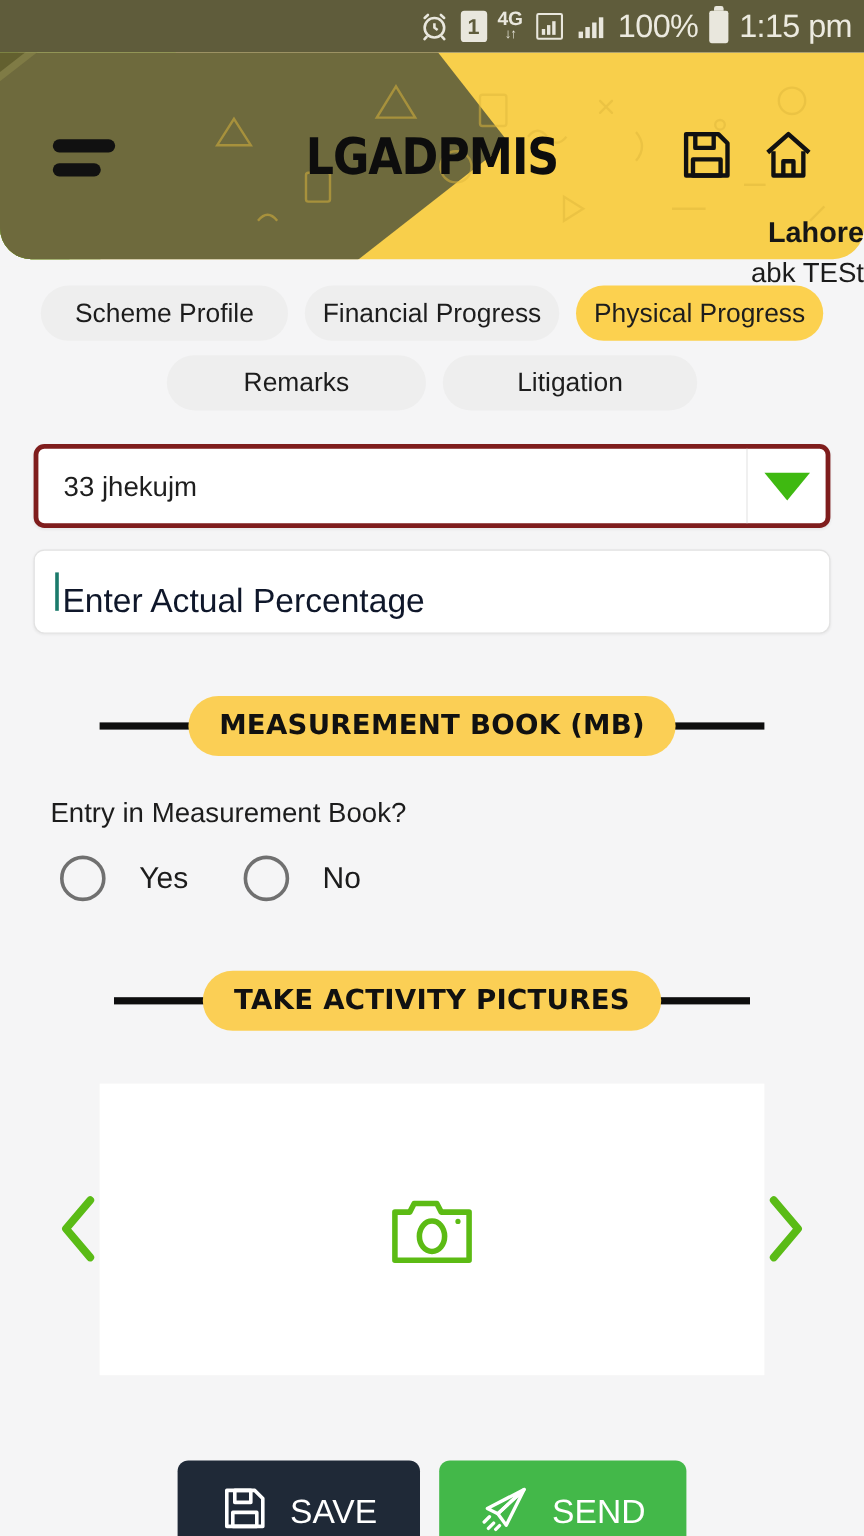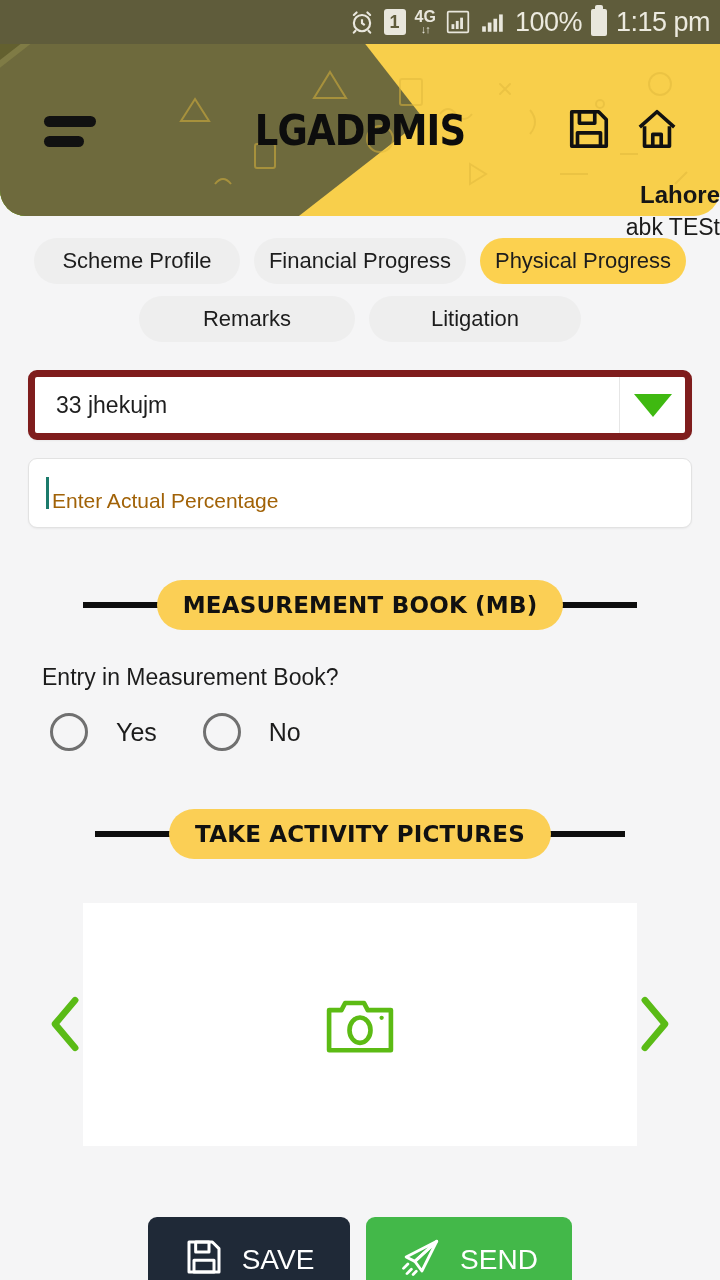--- a/index.html
+++ b/index.html
@@ -111,42 +111,42 @@
     padding: 0 10px; cursor: pointer; white-space: nowrap;
   }
   .tab.w1 { width: 206px; }
   .tab.w2 { width: 216px; }
   .tab.w3 { width: 212px; }
   .tab.active { background: #fcd14f; }
 
   
   .form { margin: 28px 28px 0 28px; }
   .select-box {
-    height: 70px; background: #fff; border: 7px solid #7f1d1d;
+    height: 70px; background: #fff; border: 4px solid #7f1d1d;
     border-radius: 9px; display: flex; align-items: center;
     box-shadow: 0 1px 2px rgba(0,0,0,.05);
   }
   .select-value { flex: 1; padding-left: 21px; font-size: 23px; color: #1e1e1e; }
   .select-arrow {
     width: 66px; height: 100%; border-left: 1px solid #e6e6e6;
     display: flex; align-items: center; justify-content: center;
   }
   .tri-down {
     width: 0; height: 0;
     border-left: 19px solid transparent; border-right: 19px solid transparent;
     border-top: 23px solid #3fb911;
   }
   .text-box {
     margin-top: 18px; height: 70px; background: #fff;
     border: 1px solid #e2e2e2; border-radius: 9px;
     display: flex; align-items: center; padding-left: 17px;
     box-shadow: 0 1px 2px rgba(0,0,0,.05);
   }
   .caret { width: 3px; height: 32px; background: #1b7a6b; margin-right: 3px; }
-  .placeholder { font-size: 21px; color: #a16207; margin-top: 16px; }
+  .placeholder { font-size: 28px; color: #0f172a; margin-top: 16px; }
 
   
   .section-head {
     display: flex; align-items: center; justify-content: center;
     margin-top: 52px;
   }
   .sh-line { width: 80px; height: 6px; background: #0e0e0e; }
   .sh-pill {
     background: #fbcf55; border-radius: 26px;
     padding: 12px 26px; font-size: 23px; font-weight: bold;

